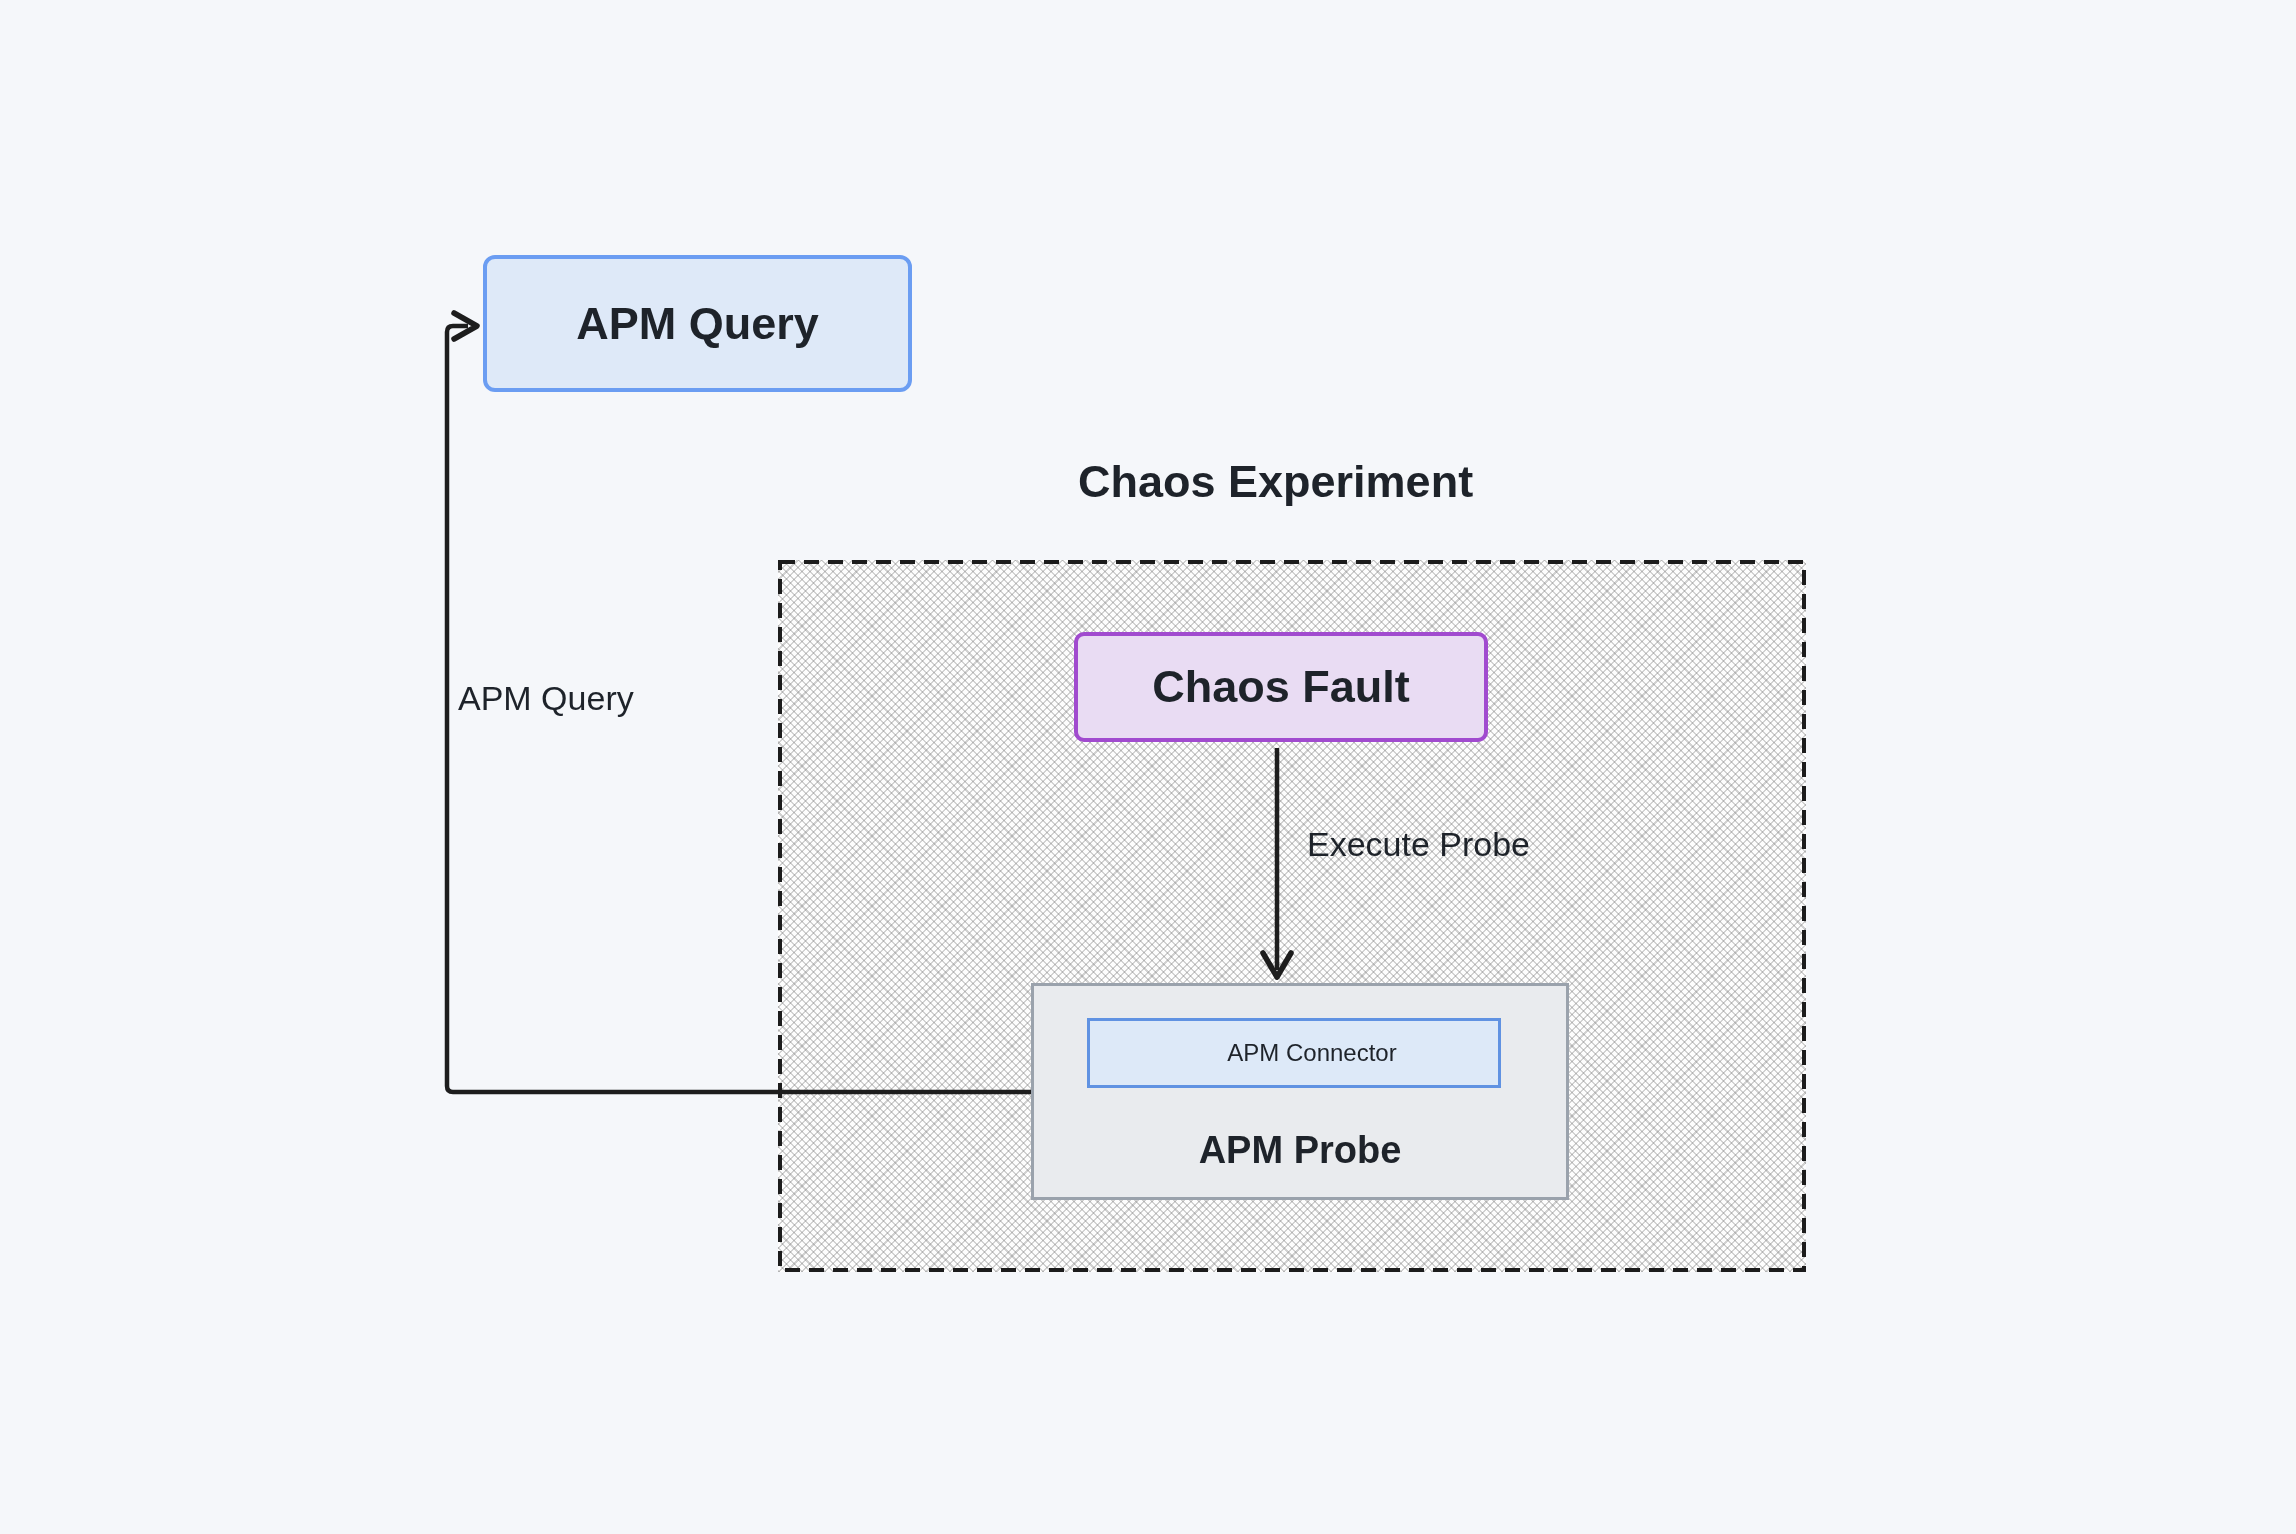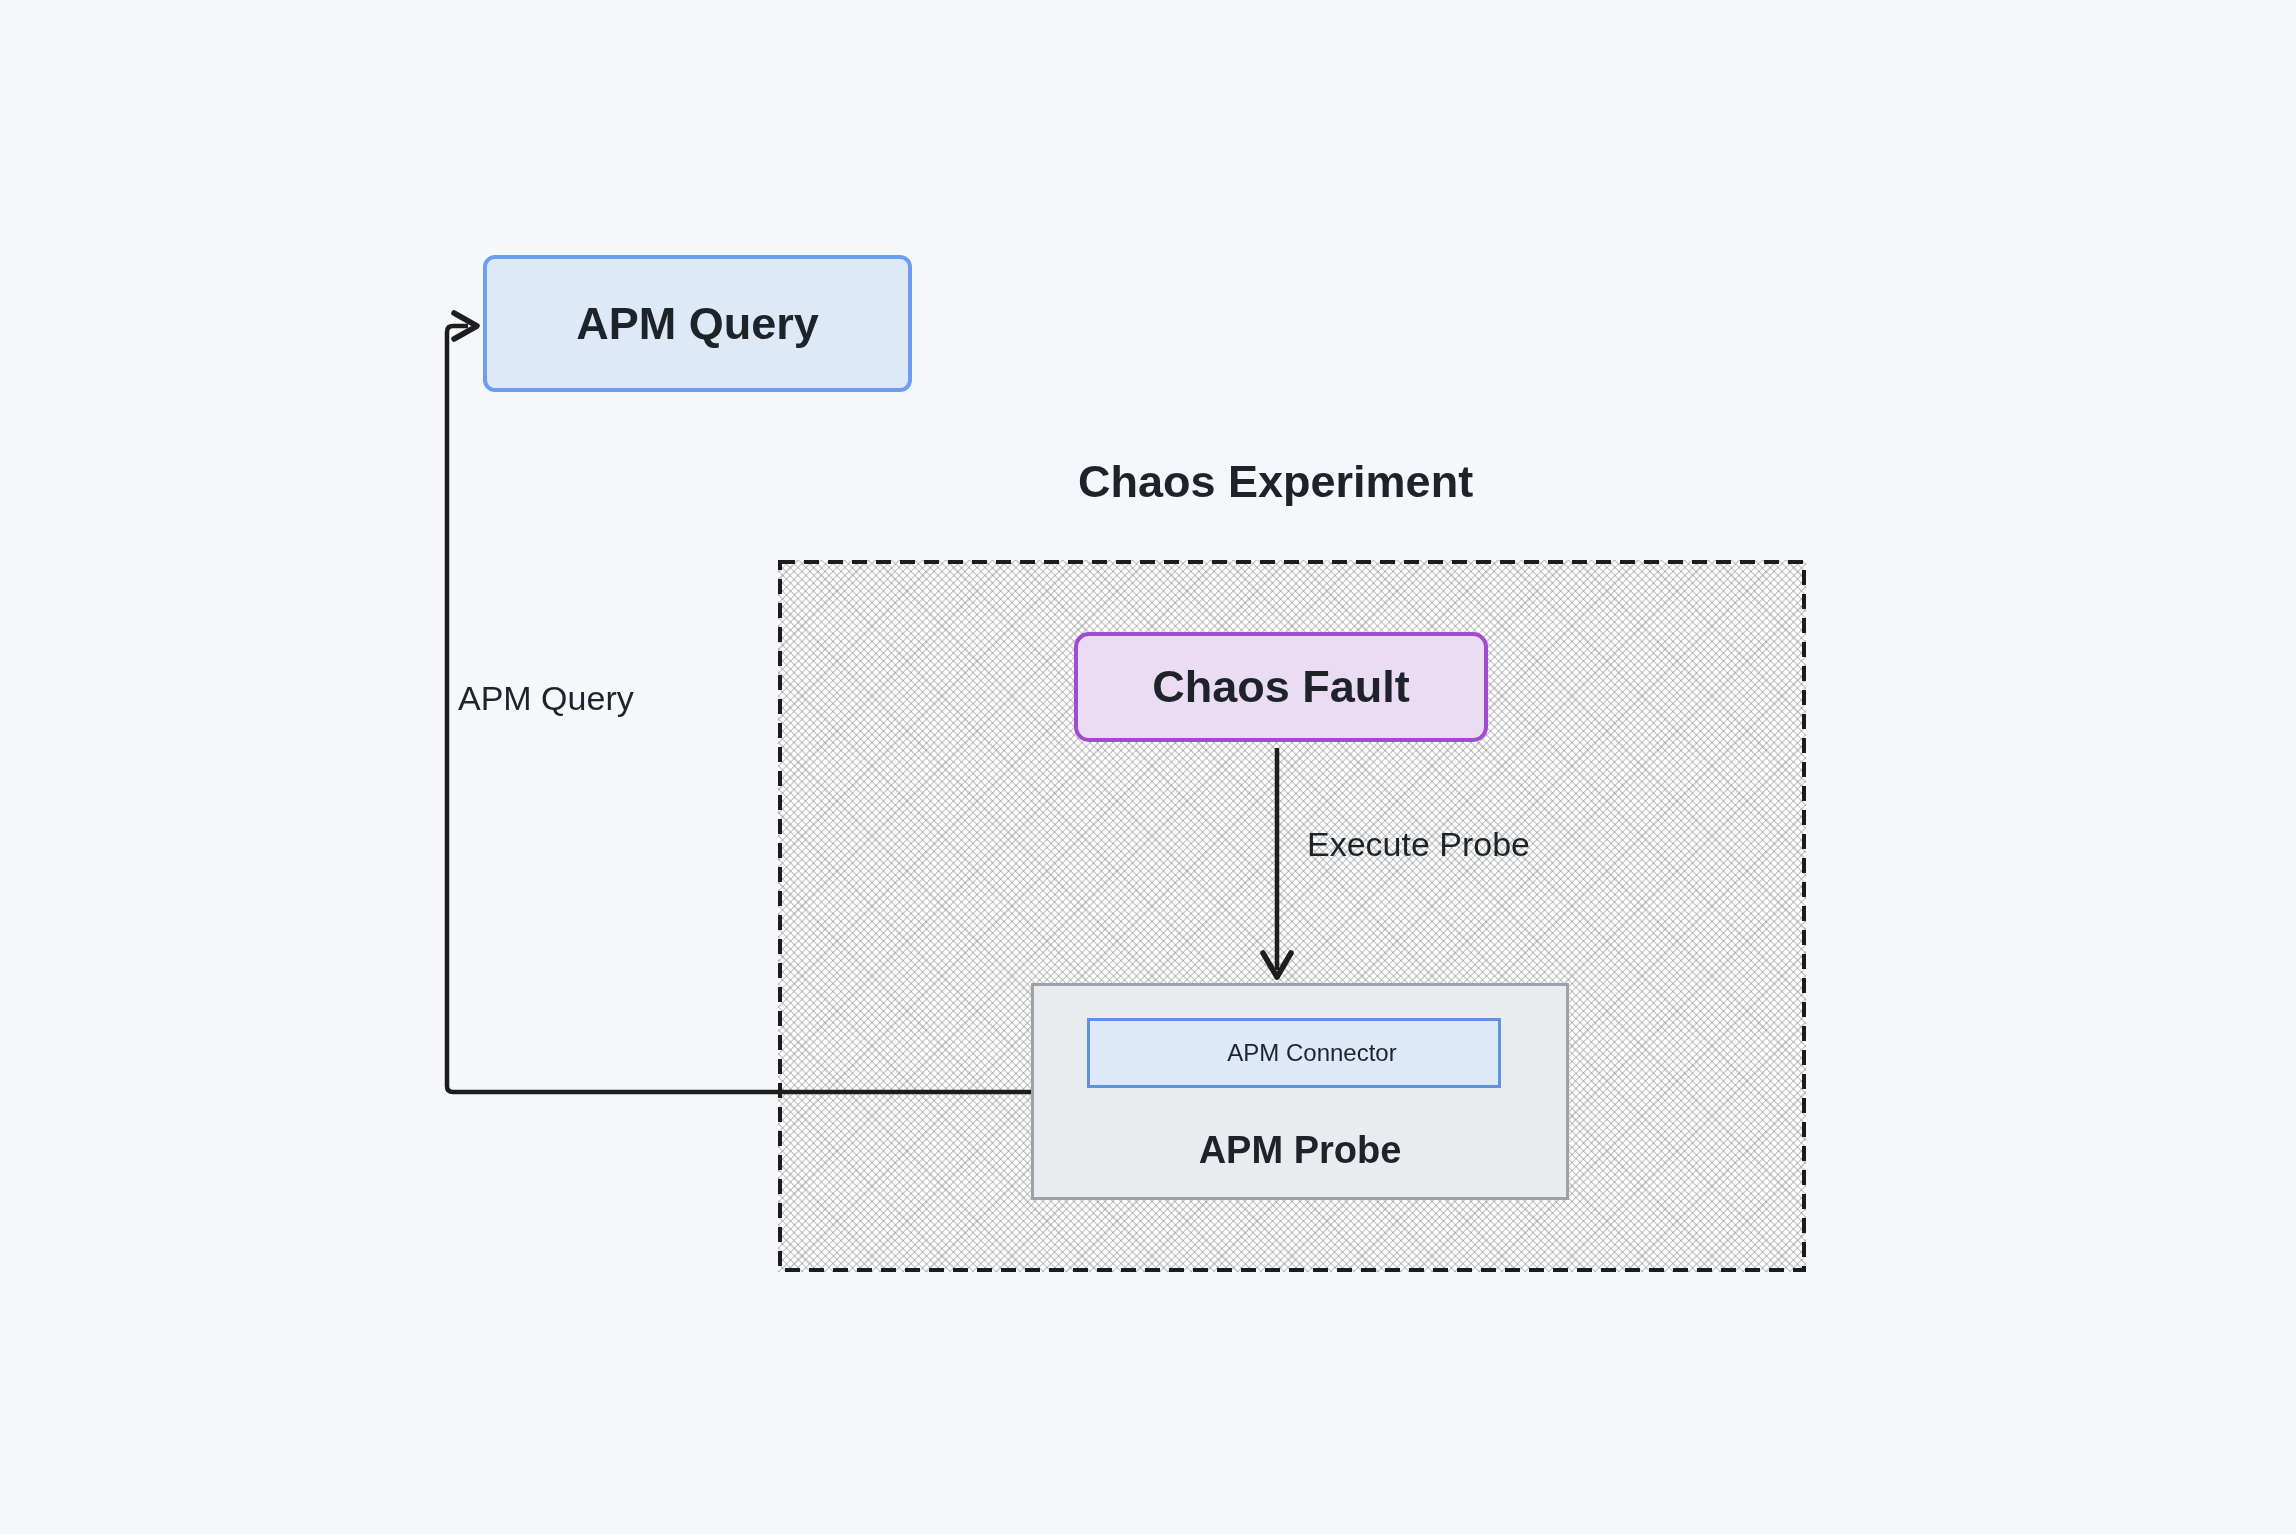--- a/index.html
+++ b/index.html
@@ -44,21 +44,21 @@
     left:483px;top:255px;width:429px;height:137px;
     background:var(--apm-system-fill);
     border:4px solid var(--apm-system-border);
     border-radius:12px;
     font-size:45px;font-weight:700;
   }
   .node-chaos-fault{
     left:1074px;top:632px;width:414px;height:110px;
     background:var(--chaos-fault-fill);
     border:4px solid var(--chaos-fault-border);
-    border-radius:15px;
+    border-radius:10px;
     font-size:45px;font-weight:700;
   }
   .node-apm-probe{
     left:1031px;top:983px;width:538px;height:217px;
     background:var(--apm-probe-fill);
     border:3px solid var(--apm-probe-border);
     display:block;
   }
   .node-apm-connector{
     position:absolute;

